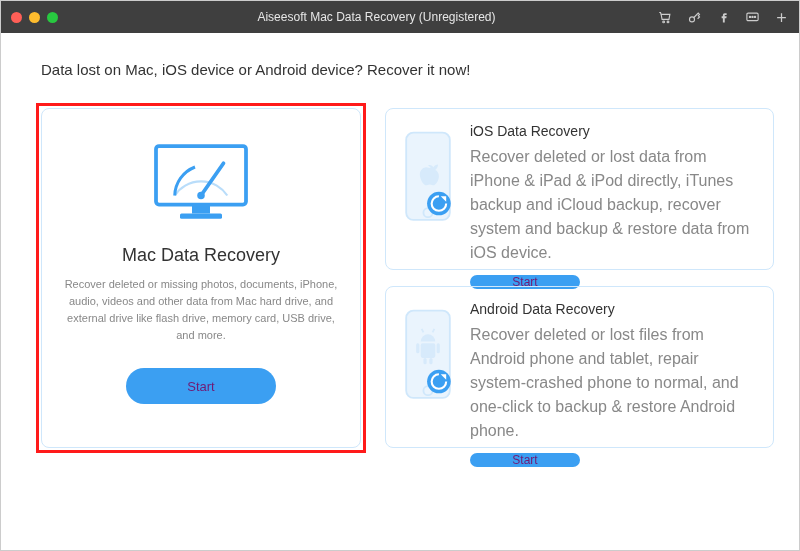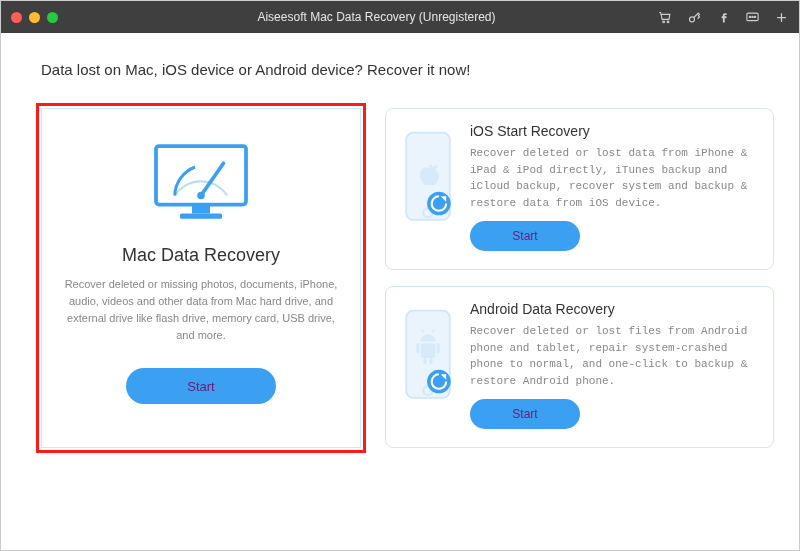--- a/index.html
+++ b/index.html
@@ -12,34 +12,34 @@
   .yellow { background: #febc2e; }
   .green { background: #28c840; }
   .title { flex: 1; text-align: center; font-size: 12px; color: #e6e6e6; padding-left: 37px; }
   .title-icons { display: flex; gap: 14px; align-items: center; color: #ccc; }
   .title-icons svg { width: 15px; height: 15px; display: block; }
   .content { padding: 28px 25px 20px 40px; }
   .headline { font-size: 15px; color: #333; margin-bottom: 30px; }
   .cards { display: flex; gap: 24px; align-items: stretch; }
   .left-card { width: 320px; height: 340px; border-radius: 8px; position: relative; }
   .highlight-box { position: absolute; top: -5px; left: -5px; right: -5px; bottom: -5px; border: 3px solid #ff1a1a; pointer-events: none; }
-  .left-inner { width: 100%; height: 100%; border: 1px solid #cfe7fb; border-radius: 0; display: flex; flex-direction: column; align-items: center; padding: 28px 22px 22px 22px; text-align: center; }
+  .left-inner { width: 100%; height: 100%; border: 1px solid #cfe7fb; border-radius: 8px; display: flex; flex-direction: column; align-items: center; padding: 28px 22px 22px 22px; text-align: center; }
   .big-icon { width: 120px; height: 90px; margin-bottom: 18px; }
   .card-title-l { font-size: 18px; color: #333; font-weight: 500; margin-bottom: 10px; }
   .card-desc-l { font-size: 11px; color: #888; line-height: 1.55; margin-bottom: 24px; }
   .btn { background: #3b9ff2; color: #701a75; border: none; border-radius: 20px; font-size: 13px; cursor: pointer; }
   .btn-lg { width: 150px; height: 36px; }
   .btn-sm { width: 110px; height: 30px; font-size: 12px; }
   .right-col { flex: 1; display: flex; flex-direction: column; gap: 16px; }
   .small-card { border: 1px solid #cfe7fb; border-radius: 8px; padding: 14px 14px 14px 14px; display: flex; gap: 12px; height: 162px; }
   .device-ill { width: 58px; flex-shrink: 0; display: flex; align-items: flex-start; padding-top: 6px; }
   .device-ill svg { width: 56px; height: 100px; }
   .small-body { flex: 1; display: flex; flex-direction: column; }
   .card-title-s { font-size: 14px; color: #333; font-weight: 500; margin-bottom: 6px; }
-  .card-desc-s { font-size: 11px; color: #888; line-height: 1.5; margin-bottom: 10px; font-family: Liberation Mono, monospace; }
+  .card-desc-s { font-size: 16px; color: #888; line-height: 1.5; margin-bottom: 10px; }
 </style>
 </head>
 <body>
 
 <div class="frame">
 
   <div class="titlebar">
     <div class="traffic">
       <div class="dot red"></div>
       <div class="dot yellow"></div>
@@ -114,21 +114,21 @@
             <svg viewBox="0 0 60 110">
               <rect x="6" y="4" width="48" height="96" rx="8" fill="#eaf4fd" stroke="#cfe7fb" stroke-width="2"></rect>
               <circle cx="30" cy="92" r="5" fill="none" stroke="#cfe7fb" stroke-width="2"></circle>
               <path d="M34 48c0-4-2-7-4-8 3-1 5 1 6 2 1-2 3-3 5-3 0 4-3 6-3 6 2 1 4 3 4 7 0 5-4 10-6 10-1 0-2-1-4-1s-3 1-4 1c-3 0-7-7-7-12 0-5 4-8 7-8 2 0 4 1 6 1z" fill="#d7eafb"></path>
               <circle cx="42" cy="82" r="13" fill="#3b9ff2"></circle>
               <path d="M42 74 a8 8 0 1 0 8 8" fill="none" stroke="#fff" stroke-width="2.3"></path>
               <path d="M50 80 l0 -6 l-6 0 z" fill="#fff"></path>
             </svg>
           </div>
           <div class="small-body">
-            <div class="card-title-s">iOS Start Recovery</div>
+            <div class="card-title-s">iOS Data Recovery</div>
             <div class="card-desc-s">Recover deleted or lost data from iPhone &amp; iPad &amp; iPod directly, iTunes backup and iCloud backup, recover system and backup &amp; restore data from iOS device.</div>
             <button class="btn btn-sm">Start</button>
           </div>
         </div>
 
         <div class="small-card">
           <div class="device-ill">
             <svg viewBox="0 0 60 110">
               <rect x="6" y="4" width="48" height="96" rx="8" fill="#eaf4fd" stroke="#cfe7fb" stroke-width="2"></rect>
               <circle cx="30" cy="92" r="5" fill="none" stroke="#cfe7fb" stroke-width="2"></circle>

